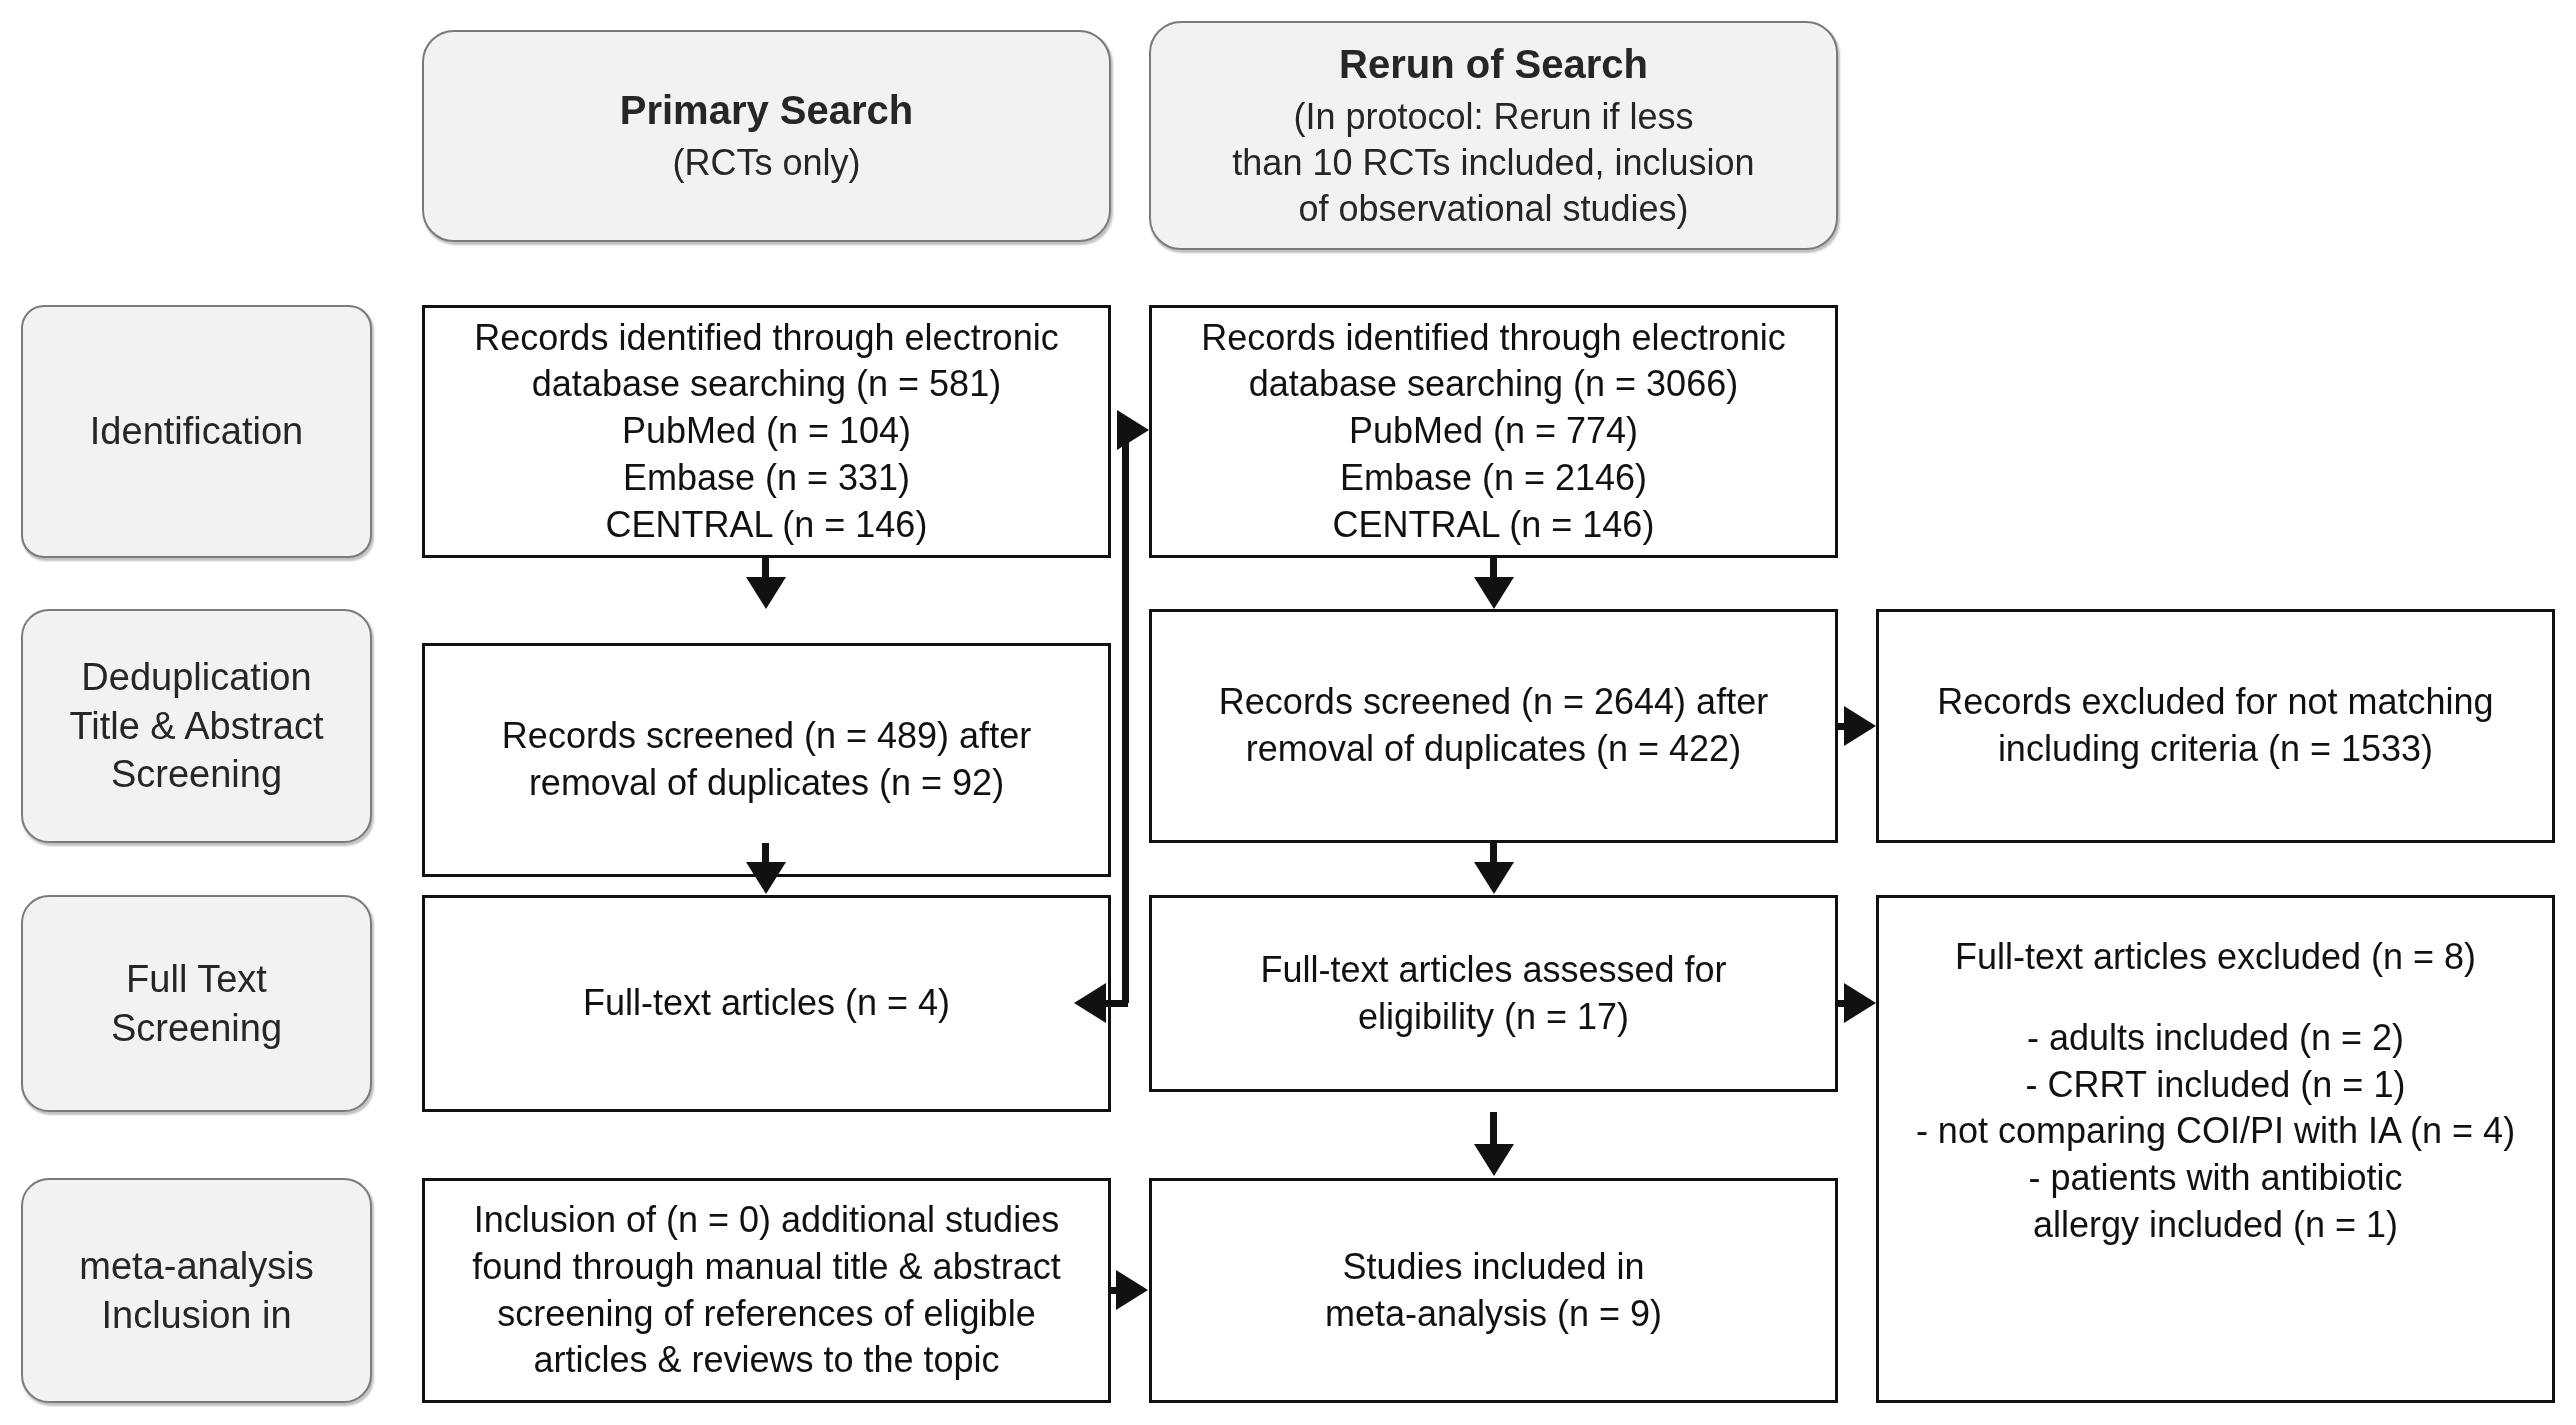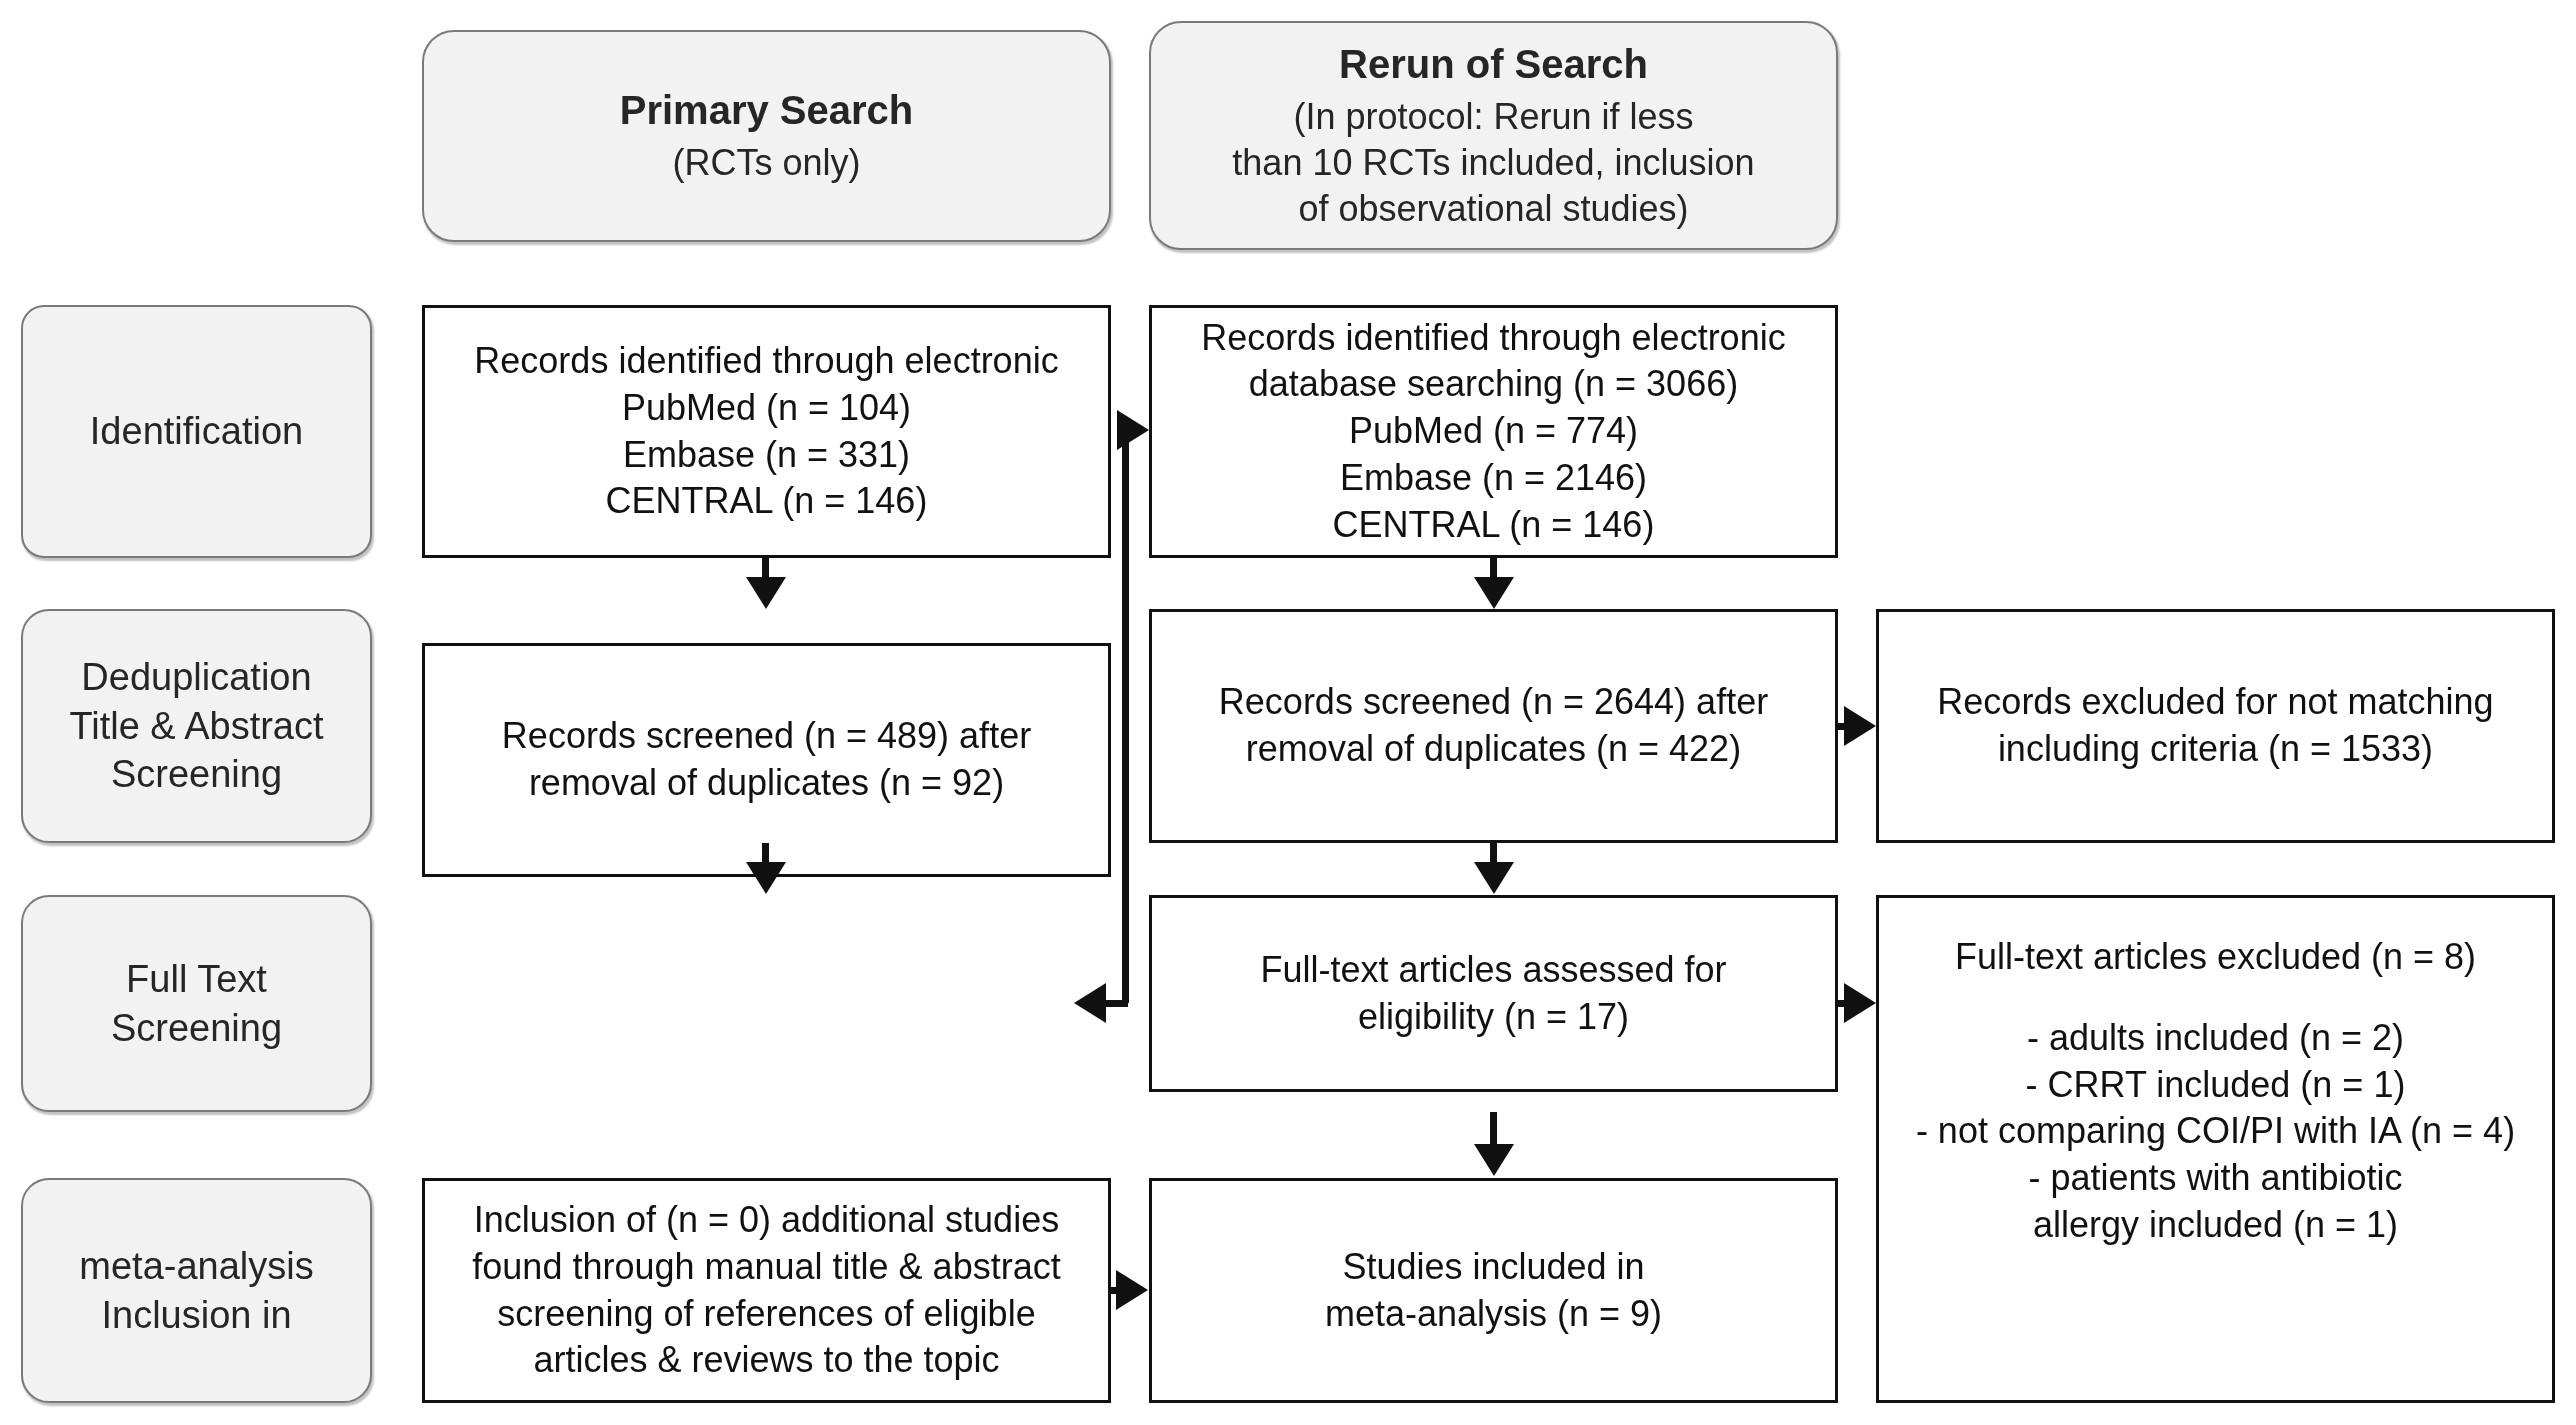--- a/index.html
+++ b/index.html
@@ -147,20 +147,21 @@
   <div class="capsule stage" style="left:21px; top:1178px; width:351px; height:225px;">
     <span class="inner">
       <span style="display:block">meta-analysis</span>
       <span style="display:block">Inclusion in</span>
     </span>
   </div>
 
   <div class="box" style="left:422px; top:305px; width:689px; height:253px;">
     <span class="inner">
       <span class="ln">Records identified through electronic</span>
+      <span class="ln">database searching (n = 581)</span>
       <span class="ln">PubMed (n = 104)</span>
       <span class="ln">Embase (n = 331)</span>
       <span class="ln">CENTRAL (n = 146)</span>
     </span>
   </div>
 
   <div class="box" style="left:1149px; top:305px; width:689px; height:253px;">
     <span class="inner">
       <span class="ln">Records identified through electronic</span>
       <span class="ln">database searching (n = 3066)</span>
@@ -184,20 +185,25 @@
     </span>
   </div>
 
   <div class="box" style="left:1876px; top:609px; width:679px; height:234px;">
     <span class="inner">
       <span class="ln">Records excluded for not matching</span>
       <span class="ln">including criteria  (n = 1533)</span>
     </span>
   </div>
 
+  <div class="box" style="left:422px; top:895px; width:689px; height:217px;">
+    <span class="inner">
+      <span class="ln">Full-text articles  (n = 4)</span>
+    </span>
+  </div>
 
   <div class="box" style="left:1149px; top:895px; width:689px; height:197px;">
     <span class="inner">
       <span class="ln">Full-text articles assessed for</span>
       <span class="ln">eligibility (n = 17)</span>
     </span>
   </div>
 
   <div class="box" style="left:1876px; top:895px; width:679px; height:508px; align-items:flex-start;">
     <span class="inner" style="padding-top:36px;">

